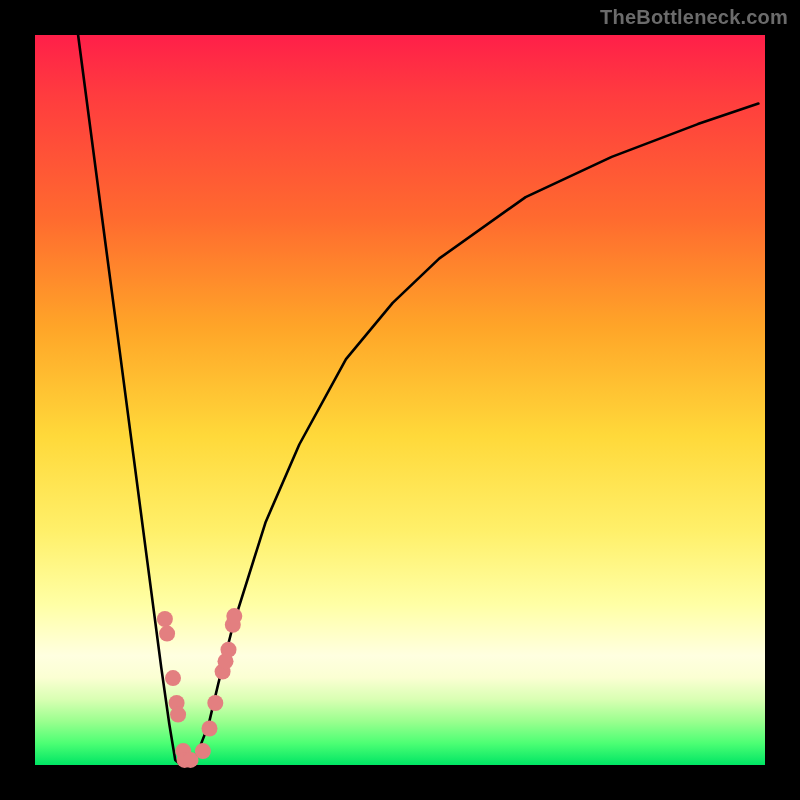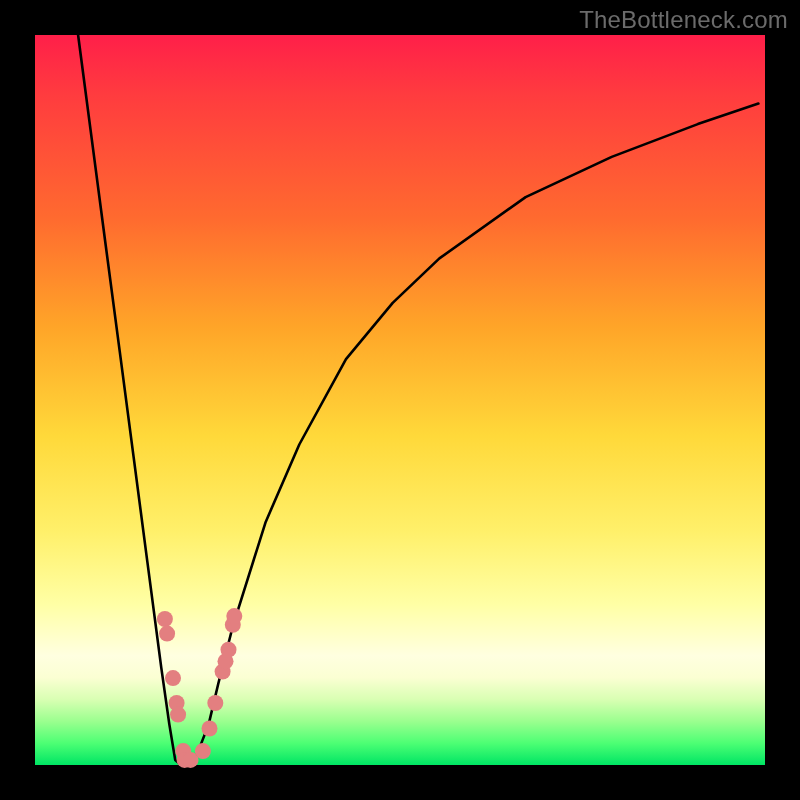--- a/index.html
+++ b/index.html
@@ -40,22 +40,22 @@
       #9bff8f 94%,
       #4dff74 97%,
       #00e564 100%
     );
   }
   .watermark {
     position: absolute;
     top: 6px;
     right: 12px;
     color: #6b6b6b;
-    font-size: 24px;
-    font-weight: 400;
+    font-size: 20px;
+    font-weight: 700;
     letter-spacing: 0.2px;
     user-select: none;
   }
   svg.curves {
     position: absolute;
     left: 0;
     top: 0;
   }
 </style>
 </head>

